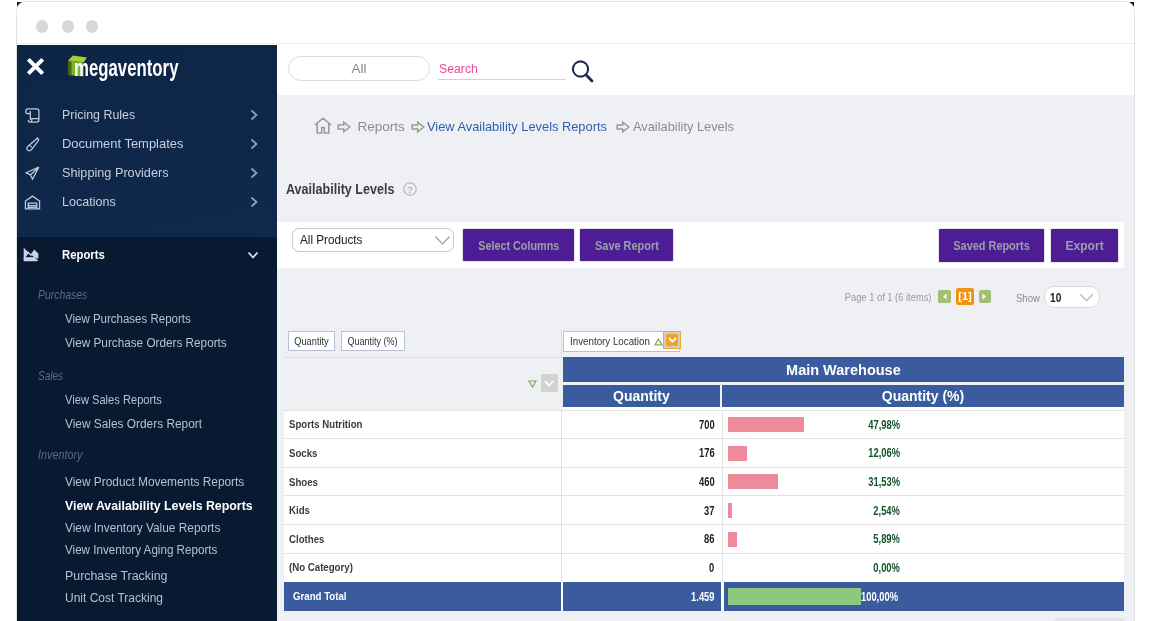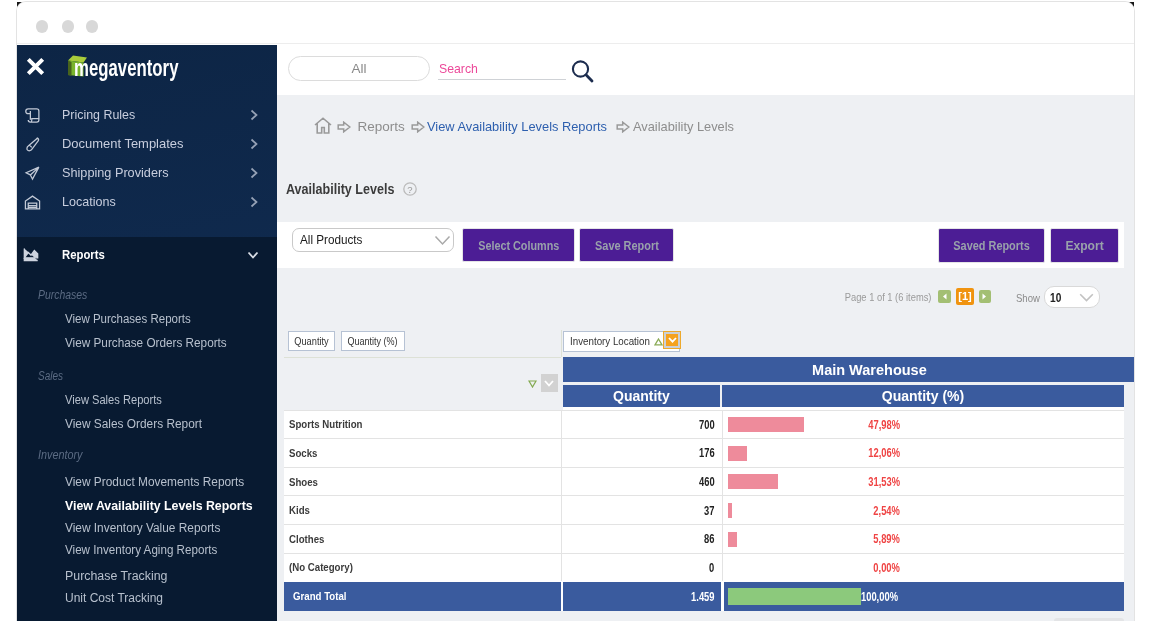--- a/index.html
+++ b/index.html
@@ -21,21 +21,21 @@
   .chev{position:absolute;}
   .content{position:absolute;left:260px;top:93px;width:857px;height:526px;background:#eef0f3;}
   .btn{position:absolute;background:#4c1d95;border:1px solid #e4e4e6;border-radius:2px;display:flex;align-items:center;justify-content:center;font-size:13px;font-weight:bold;color:#99a1ab;}
   .chip{position:absolute;background:#fff;border:1px solid #b6c2d4;display:flex;align-items:center;font-size:11px;color:#333;}
   .row{position:absolute;left:267px;width:840px;background:#fff;border-top:1px solid #e3e3e3;}
   .cat{position:absolute;left:5px;top:0;height:100%;display:flex;align-items:center;font-size:11.5px;font-weight:bold;color:#3b3b3b;}
   .qty{position:absolute;left:377px;width:53.6px;top:0;height:100%;display:flex;align-items:center;justify-content:flex-end;font-size:13px;font-weight:bold;color:#222;}
   .vd1{position:absolute;left:277px;top:0;width:1px;height:100%;background:#e3e3e3;}
   .vd2{position:absolute;left:438px;top:0;width:1px;height:100%;background:#e3e3e3;}
   .bar{position:absolute;left:443.5px;top:6.5px;height:15px;background:#ee8b9b;}
-  .pct{position:absolute;left:516px;width:100px;top:0;height:100%;display:flex;align-items:center;justify-content:flex-end;font-size:13px;font-weight:bold;color:#ef4444;}
+  .pct{position:absolute;left:516px;width:100px;top:0;height:100%;display:flex;align-items:center;justify-content:flex-end;font-size:13px;font-weight:bold;color:#14532d;}
   .bluehead{position:absolute;background:#3a5b9e;color:#fff;font-weight:bold;display:flex;align-items:center;justify-content:center;}
 </style>
 </head>
 <body>
 <div class="ctl"></div>
 <div class="ctr"></div>
 <div class="window">
 
   <div class="titlebar">
     <div class="dot" style="left:18.5px"></div>
@@ -202,21 +202,21 @@
 
   <svg class="abs" style="left:511px;top:377.5px" width="9" height="8" viewBox="0 0 9 8" fill="none" stroke="#82a94f" stroke-width="1.2">
       <path d="M1 1 L8 1 L4.5 7 z"></path>
     </svg>
   <div class="abs" style="left:523.8px;top:371.8px;width:17.2px;height:18.5px;background:#d2d2d2;box-sizing:border-box;display:flex;align-items:center;justify-content:center;">
       <svg width="10" height="7" viewBox="0 0 10 7" fill="none" stroke="#fff" stroke-width="1.8">
         <path d="M1 1 L5 5.5 L9 1"></path>
       </svg>
     </div>
 
-  <div class="bluehead" style="left:545.8px;top:355.1px;width:561.2px;height:25.4px;font-size:14.5px;padding-left:26px;">Main Warehouse</div>
+  <div class="bluehead" style="left:545.8px;top:355.1px;width:561.2px;height:25.4px;font-size:14.5px;">Main Warehouse</div>
   <div class="bluehead" style="left:545.8px;top:382.5px;width:157.2px;height:22.6px;font-size:14px;">Quantity</div>
   <div class="bluehead" style="left:705px;top:382.5px;width:402px;height:22.6px;font-size:14px;">Quantity (%)</div>
   <div class="abs" style="left:545.8px;top:405.1px;width:561.2px;height:2.5px;background:#fff;"></div>
 
   <div class="row" style="top:407.6px;height:27.6px;">
       <div class="vd1"></div>
       <div class="vd2"></div>
       <div class="cat">
         <span class="n" style="transform:scaleX(.84)">Sports Nutrition</span>
       </div>

